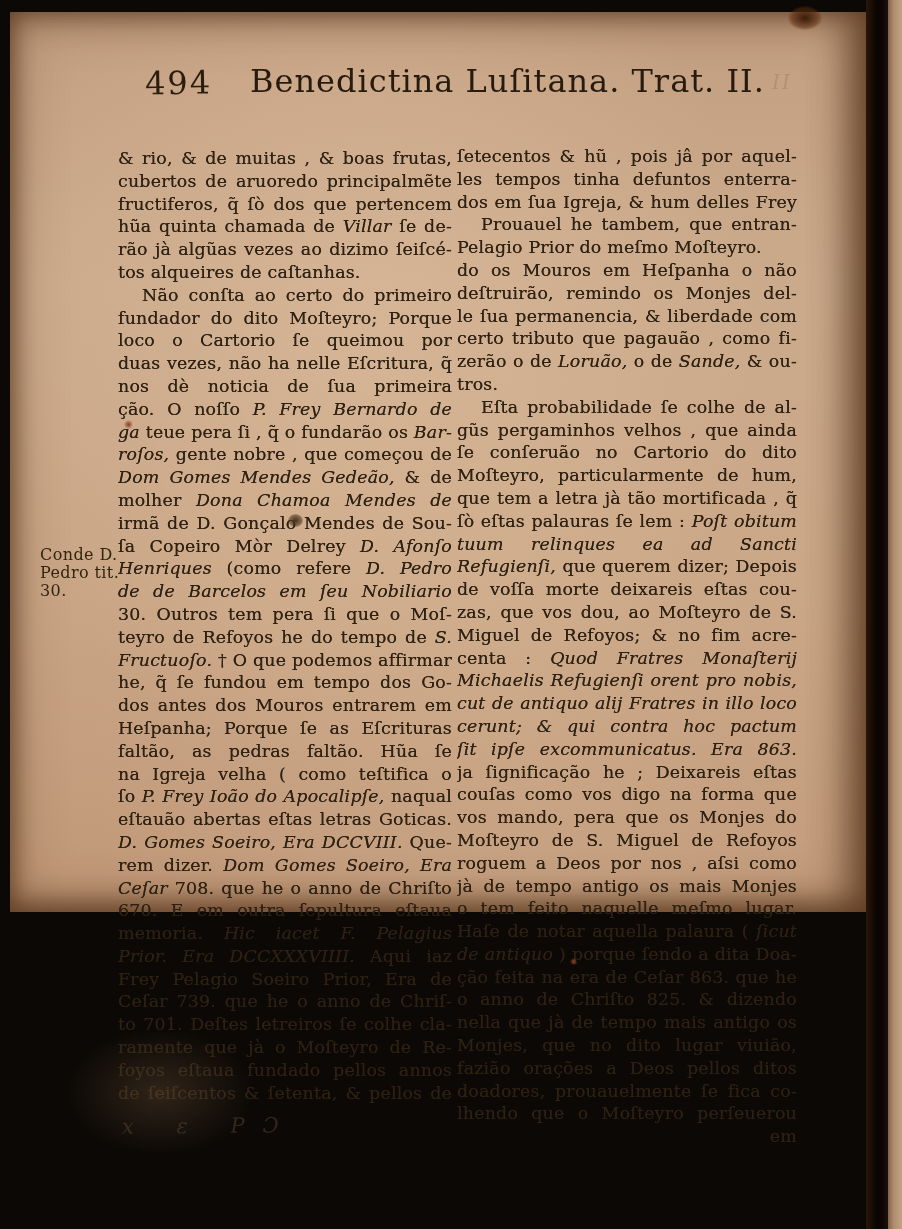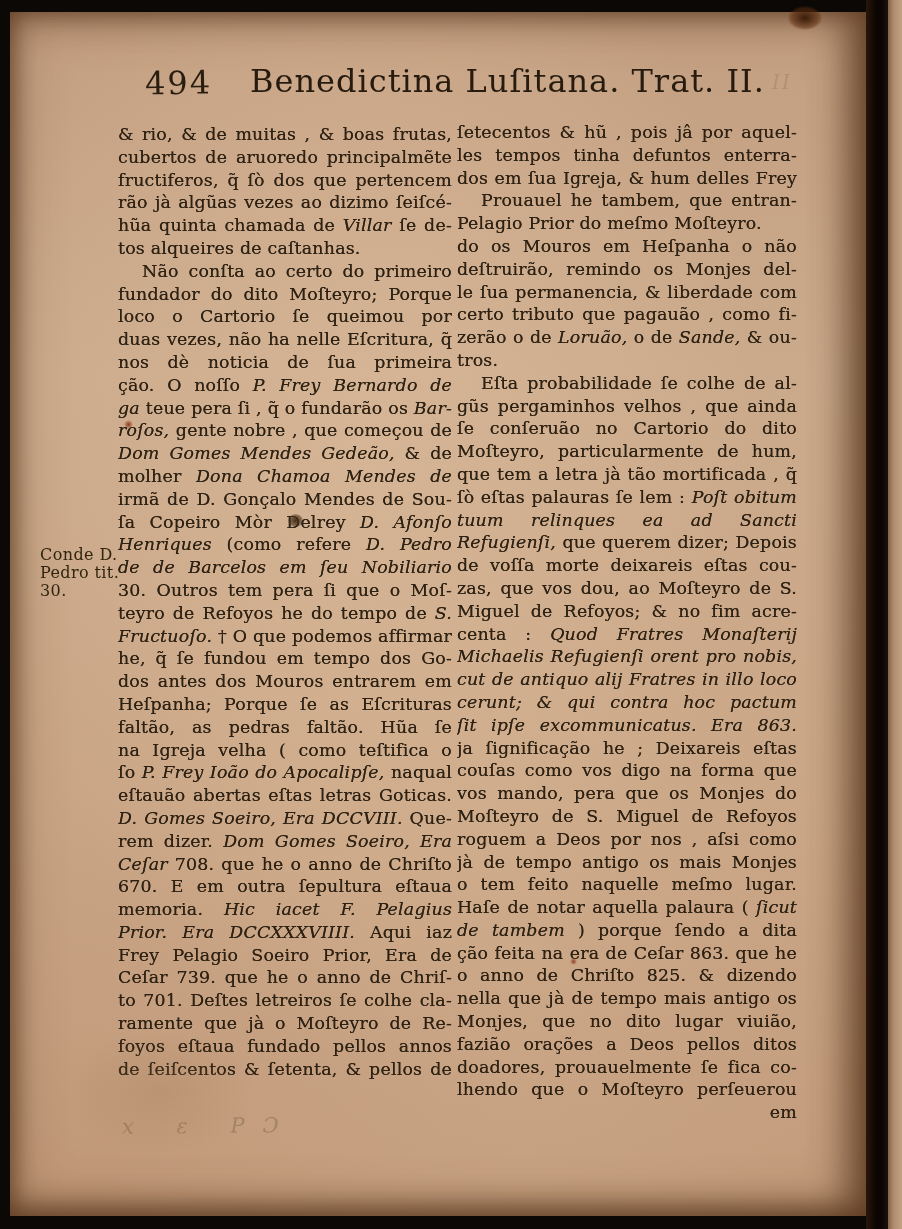--- a/index.html
+++ b/index.html
@@ -1,39 +1,39 @@
 <!DOCTYPE html>
 <html><head>
 <meta charset="utf-8">
 <style>
   html,body{margin:0;padding:0;background:#0b0805;}
   #stage{position:relative;width:902px;height:1229px;background:#0b0805;overflow:hidden;
          font-family:"DejaVu Serif", serif;}
   
-  .page{position:absolute;left:10px;top:12px;width:856px;height:1204px;
+  .page{position:absolute;left:10px;top:12px;width:856px;height:900px;
         background:
           radial-gradient(ellipse at 42% 35%, rgba(222,190,158,.55) 0%, rgba(222,190,158,0) 55%),
           radial-gradient(ellipse at 60% 80%, rgba(210,178,146,.4) 0%, rgba(210,178,146,0) 60%),
           linear-gradient(180deg,#c49f81 0%,#cbaa8c 30%,#c9a585 65%,#c09878 100%);
         box-shadow: inset 0 0 55px rgba(92,56,28,.45),
                     inset -20px 0 34px rgba(70,38,16,.55),
                     inset 6px 0 18px rgba(80,46,22,.35),
                     inset 0 -10px 24px rgba(90,55,28,.4);
         color:#2d2113;}
   
   .gutter{position:absolute;left:866px;top:0;width:22px;height:1229px;
           background:linear-gradient(90deg,#2a160a 0%,#0c0603 45%,#0a0503 70%,#1c100a 100%);}
   
   .page2{position:absolute;left:888px;top:0;width:14px;height:1229px;
          background:linear-gradient(90deg,#846048 0%,#b08c6e 40%,#c3a183 100%);}
   .header-pageno{position:absolute;left:135px;top:52px;font-size:32px;letter-spacing:2px;
                  color:#2a1e10;transform:rotate(-1deg);}
   .header-title{position:absolute;left:240px;top:50px;font-size:32px;letter-spacing:1px;
                 color:#261b0e;white-space:nowrap;}
-  .col{position:absolute;font-size:17.4px;}
+  .col{position:absolute;font-size:17.4px;margin-top:24px;}
   #col-left{left:108px;top:111px;width:334px;}
   #col-right{left:447px;top:109px;width:340px;}
   .line{height:22.8px;line-height:22.8px;overflow:hidden;white-space:normal;
         text-align:justify;text-align-last:justify;letter-spacing:.2px;
         text-shadow:0 0 .6px rgba(43,30,16,.8);}
   .line.noj{text-align-last:left;}
   .line.right{text-align-last:right;}
   .line.indent{padding-left:24px;}
   .it{font-style:italic;}
   .marginnote{position:absolute;left:30px;top:534px;width:88px;font-size:16px;
@@ -63,22 +63,22 @@
     <div class="marginnote">
       <div>Conde D.</div>
       <div>Pedro tit.</div>
       <div>30.</div>
     </div>
 
     <div id="col-left" class="col">
         <div class="line"><span>&amp; rio, &amp; de muitas , &amp; boas frutas,</span></div>
         <div class="line"><span>cubertos de aruoredo principalmẽte</span></div>
         <div class="line"><span>fructiferos, q̃ ſò dos que pertencem a</span></div>
+        <div class="line"><span>hũa quinta chamada de </span><span class="it">Villar</span><span> ſe de-</span></div>
         <div class="line"><span>rão jà algũas vezes ao dizimo ſeiſcé-</span></div>
-        <div class="line"><span>hũa quinta chamada de </span><span class="it">Villar</span><span> ſe de-</span></div>
         <div class="line noj"><span>tos alqueires de caſtanhas.</span></div>
         <div class="line indent"><span>Não conſta ao certo do primeiro</span></div>
         <div class="line"><span>fundador do dito Moſteyro; Porque</span></div>
         <div class="line"><span>loco o Cartorio ſe queimou por</span></div>
         <div class="line"><span>duas vezes, não ha nelle Eſcritura, q̃</span></div>
         <div class="line"><span>nos dè noticia de ſua primeira funda-</span></div>
         <div class="line"><span>ção. O noſſo </span><span class="it">P. Frey Bernardo de Bra-</span></div>
         <div class="line"><span class="it">ga</span><span> teue pera ſi , q̃ o fundarão os </span><span class="it">Bar-</span></div>
         <div class="line"><span class="it">roſos,</span><span> gente nobre , que começou de</span></div>
         <div class="line"><span class="it">Dom Gomes Mendes Gedeão,</span><span> &amp; de ſua</span></div>
@@ -139,21 +139,21 @@
         <div class="line"><span class="it">cerunt; &amp; qui contra hoc pactum fuerit</span></div>
         <div class="line"><span class="it">ſit ipſe excommunicatus. Era 863.</span></div>
         <div class="line"><span>ja ſignificação he ; Deixareis eſtas</span></div>
         <div class="line"><span>couſas como vos digo na forma que</span></div>
         <div class="line"><span>vos mando, pera que os Monjes do</span></div>
         <div class="line"><span>Moſteyro de S. Miguel de Refoyos</span></div>
         <div class="line"><span>roguem a Deos por nos , aſsi como</span></div>
         <div class="line"><span>jà de tempo antigo os mais Monjes</span></div>
         <div class="line"><span>o tem feito naquelle meſmo lugar.</span></div>
         <div class="line"><span>Haſe de notar aquella palaura ( </span><span class="it">ſicut</span></div>
-        <div class="line"><span class="it">de tambem</span><span> ) porque ſendo a dita Doa-</span></div>
+        <div class="line"><span class="it">de antiquo</span><span> ) porque ſendo a dita Doa-</span></div>
         <div class="line"><span>ção feita na era de Ceſar 863. que he</span></div>
         <div class="line"><span>o anno de Chriſto 825. &amp; dizendo</span></div>
         <div class="line"><span>nella que jà de tempo mais antigo os</span></div>
         <div class="line"><span>Monjes, que no dito lugar viuião,</span></div>
         <div class="line"><span>fazião orações a Deos pellos ditos</span></div>
         <div class="line"><span>doadores, prouauelmente ſe fica co-</span></div>
         <div class="line"><span>lhendo que o Moſteyro perſeuerou</span></div>
         <div class="line right"><span>em</span></div>
       </div>
 

